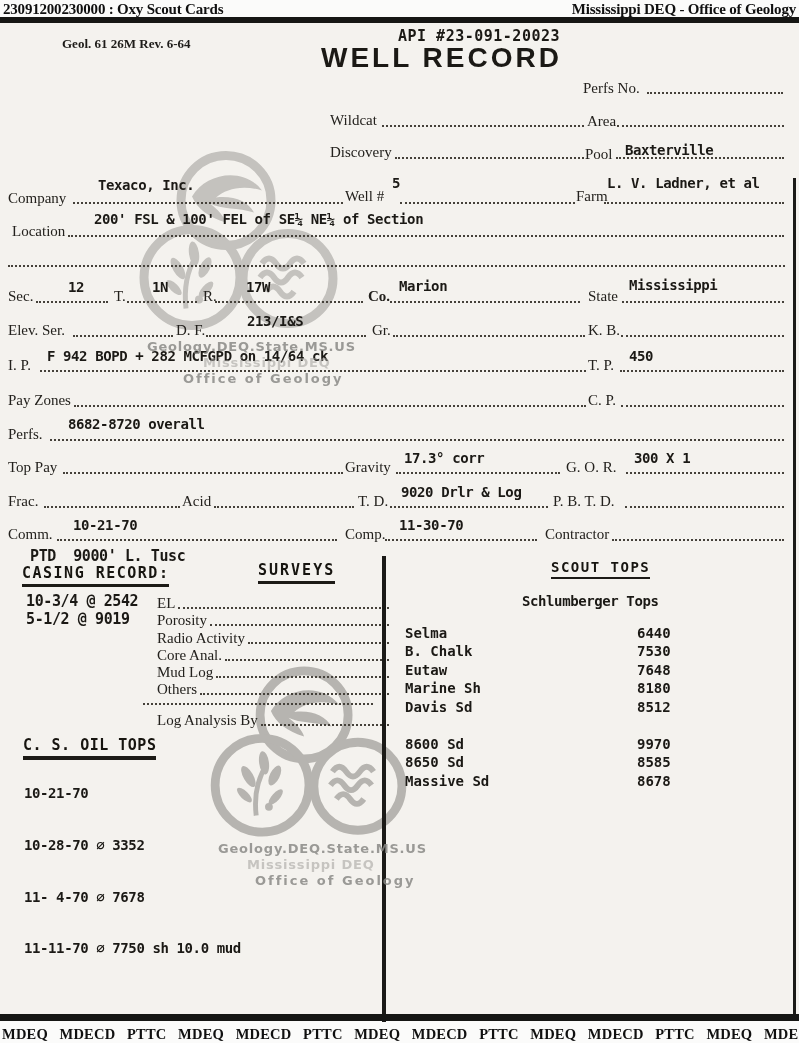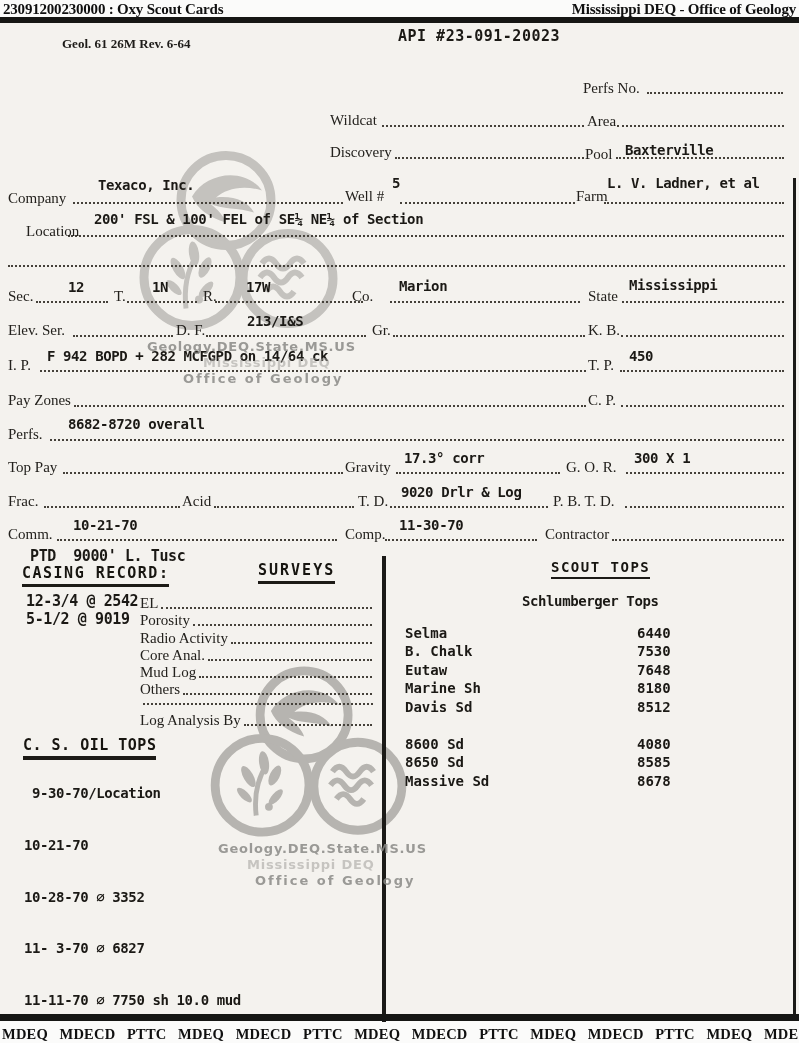--- a/index.html
+++ b/index.html
@@ -16,21 +16,21 @@
   .dots{position:absolute;border-bottom:2px dotted #45413a;height:1px;z-index:1;}
   .hdr{position:absolute;font:bold 15px "DejaVu Sans Mono",monospace;color:#171510;
        letter-spacing:1.5px;border-bottom:3px solid #1c1a16;padding-bottom:2px;
        white-space:pre;z-index:2;}
   .apiline{position:absolute;left:398px;top:27px;font:bold 15px "DejaVu Sans Mono",monospace;
            color:#1b1915;letter-spacing:0.5px;z-index:2;}
   .welltitle{position:absolute;left:321px;top:42px;font:bold 28px "Liberation Sans",sans-serif;
              color:#1b1915;letter-spacing:3px;z-index:2;}
   .revnote{position:absolute;left:62px;top:36px;font:bold 13px "Liberation Serif",serif;
            color:#1e1c19;z-index:2;}
-  .survey-row{position:absolute;left:140px;width:232px;display:flex;align-items:flex-end;z-index:2;}
+  .survey-row{position:absolute;left:157px;width:232px;display:flex;align-items:flex-end;z-index:2;}
   .survey-row .lbl2{font:15px "Liberation Serif",serif;color:#23211d;white-space:pre;}
   .survey-row .fill{flex:1;border-bottom:2px dotted #45413a;margin:0 0 3px 3px;height:1px;}
   .scout-row{position:absolute;left:405px;width:280px;font:bold 14px "DejaVu Sans Mono",monospace;
              color:#1b1915;white-space:pre;z-index:2;}
   .scout-row .depth{position:absolute;left:232px;top:0;}
   .oiltops{position:absolute;left:24px;top:751px;font:bold 14px "DejaVu Sans Mono",monospace;
            color:#1b1915;line-height:17.2px;white-space:pre;letter-spacing:-0.4px;z-index:2;}
   .divider{position:absolute;background:#1b1a17;z-index:2;}
   .wm-text{position:absolute;font:bold 13px "DejaVu Sans",sans-serif;color:rgba(138,137,134,0.85);
            letter-spacing:0.8px;white-space:pre;z-index:3;}
@@ -105,20 +105,21 @@
   <div class="wm-text" style="left:147px;top:339px;">Geology.DEQ.State.MS.US</div>
   <div class="wm-text faint" style="left:203px;top:355px;">Mississippi DEQ</div>
   <div class="wm-text" style="left:183px;top:371px;letter-spacing:2px;">Office of Geology</div>
 
   <div class="wm-text" style="left:218px;top:841px;">Geology.DEQ.State.MS.US</div>
   <div class="wm-text faint" style="left:247px;top:857px;">Mississippi DEQ</div>
   <div class="wm-text" style="left:255px;top:873px;letter-spacing:2px;">Office of Geology</div>
 
   <div class="revnote">Geol. 61 26M Rev. 6-64</div>
   <div class="apiline">API #23-091-20023</div>
+  <div class="welltitle">WELL RECORD</div>
 
   <div class="lbl" style="left:583px;top:80px;">Perfs No.</div>
   <div class="dots" style="left:647px;top:91px;width:136px;"></div>
 
   <div class="lbl" style="left:330px;top:112px;">Wildcat</div>
   <div class="dots" style="left:382px;top:124px;width:202px;"></div>
   <div class="lbl" style="left:587px;top:113px;">Area</div>
   <div class="dots" style="left:617px;top:124px;width:167px;"></div>
 
   <div class="lbl" style="left:330px;top:144px;">Discovery</div>
@@ -130,35 +131,35 @@
   <div class="lbl" style="left:8px;top:190px;">Company</div>
   <div class="typed" style="left:98px;top:177px;">Texaco, Inc.</div>
   <div class="dots" style="left:73px;top:201px;width:270px;"></div>
   <div class="lbl" style="left:345px;top:188px;">Well #</div>
   <div class="typed" style="left:392px;top:175px;">5</div>
   <div class="dots" style="left:400px;top:201px;width:175px;"></div>
   <div class="lbl" style="left:576px;top:188px;">Farm</div>
   <div class="typed" style="left:607px;top:175px;">L. V. Ladner, et al</div>
   <div class="dots" style="left:604px;top:201px;width:180px;"></div>
 
-  <div class="lbl" style="left:26px;top:223px;">Location</div>
+  <div class="lbl" style="left:12px;top:223px;">Location</div>
   <div class="typed" style="left:94px;top:211px;">200' FSL &amp; 100' FEL of SE¼ NE¼ of Section</div>
   <div class="dots" style="left:68px;top:234px;width:716px;"></div>
   <div class="dots" style="left:8px;top:264px;width:777px;"></div>
 
   <div class="lbl" style="left:8px;top:288px;">Sec.</div>
   <div class="typed" style="left:68px;top:279px;">12</div>
   <div class="dots" style="left:36px;top:300px;width:72px;"></div>
   <div class="lbl" style="left:114px;top:288px;">T.</div>
   <div class="typed" style="left:152px;top:279px;">1N</div>
   <div class="dots" style="left:127px;top:300px;width:70px;"></div>
   <div class="lbl" style="left:203px;top:288px;">R.</div>
   <div class="typed" style="left:246px;top:279px;">17W</div>
   <div class="dots" style="left:215px;top:300px;width:148px;"></div>
-  <div class="lbl" style="left:352px;top:288px;">Co.</div>
+  <div class="lbl" style="left:368px;top:288px;font-weight:bold;">Co.</div>
   <div class="typed" style="left:399px;top:278px;">Marion</div>
   <div class="dots" style="left:390px;top:300px;width:190px;"></div>
   <div class="lbl" style="left:588px;top:288px;">State</div>
   <div class="typed" style="left:629px;top:277px;">Mississippi</div>
   <div class="dots" style="left:622px;top:300px;width:162px;"></div>
 
   <div class="lbl" style="left:8px;top:322px;">Elev. Ser.</div>
   <div class="dots" style="left:73px;top:334px;width:100px;"></div>
   <div class="lbl" style="left:176px;top:322px;">D. F.</div>
   <div class="typed" style="left:247px;top:313px;">213/I&amp;S</div>
@@ -211,21 +212,21 @@
   <div class="dots" style="left:385px;top:538px;width:152px;"></div>
   <div class="lbl" style="left:545px;top:526px;">Contractor</div>
   <div class="dots" style="left:612px;top:538px;width:172px;"></div>
 
   <div class="typed big" style="left:30px;top:547px;">PTD  9000' L. Tusc</div>
 
   <div class="hdr" style="left:22px;top:564px;">CASING RECORD:</div>
   <div class="hdr" style="left:258px;top:561px;letter-spacing:2px;">SURVEYS</div>
   <div class="hdr" style="left:551px;top:559px;font-size:14px;border-bottom-width:2.5px;">SCOUT TOPS</div>
 
-  <div class="typed big" style="left:26px;top:592px;">12-3/4 @ 2542</div>
+  <div class="typed big" style="left:26px;top:592px;">10-3/4 @ 2542</div>
   <div class="typed big" style="left:26px;top:610px;">5-1/2 @ 9019</div>
 
   <div class="survey-row" style="top:595px;">
       <span class="lbl2">EL</span>
       <span class="fill"></span>
     </div>
   <div class="survey-row" style="top:612px;">
       <span class="lbl2">Porosity</span>
       <span class="fill"></span>
     </div>
@@ -250,30 +251,29 @@
       <span class="lbl2">Log Analysis By</span>
       <span class="fill"></span>
     </div>
 
   <div class="typed" style="left:522px;top:593px;">Schlumberger Tops</div>
   <div class="scout-row" style="top:625px;"><span>Selma</span><span class="depth">6440</span></div>
   <div class="scout-row" style="top:643px;"><span>B. Chalk</span><span class="depth">7530</span></div>
   <div class="scout-row" style="top:662px;"><span>Eutaw</span><span class="depth">7648</span></div>
   <div class="scout-row" style="top:680px;"><span>Marine Sh</span><span class="depth">8180</span></div>
   <div class="scout-row" style="top:699px;"><span>Davis Sd</span><span class="depth">8512</span></div>
-  <div class="scout-row" style="top:736px;"><span>8600 Sd</span><span class="depth">4080</span></div>
+  <div class="scout-row" style="top:736px;"><span>8600 Sd</span><span class="depth">9970</span></div>
   <div class="scout-row" style="top:754px;"><span>8650 Sd</span><span class="depth">8585</span></div>
   <div class="scout-row" style="top:773px;"><span>Massive Sd</span><span class="depth">8678</span></div>
 
   <div class="hdr" style="left:23px;top:736px;letter-spacing:0.5px;border-bottom-width:4px;">C. S. OIL TOPS</div>
   <div class="oiltops">
-    <div> 9-30-70/Location</div>
     <div>10-21-70</div>
     <div>10-28-70 ∅ 3352</div>
-    <div>11- 3-70 ∅ 6827</div>
+    <div>11- 4-70 ∅ 7678</div>
     <div>11-11-70 ∅ 7750 sh 10.0 mud</div>
     
     
     
     
     
     
     
     
     

